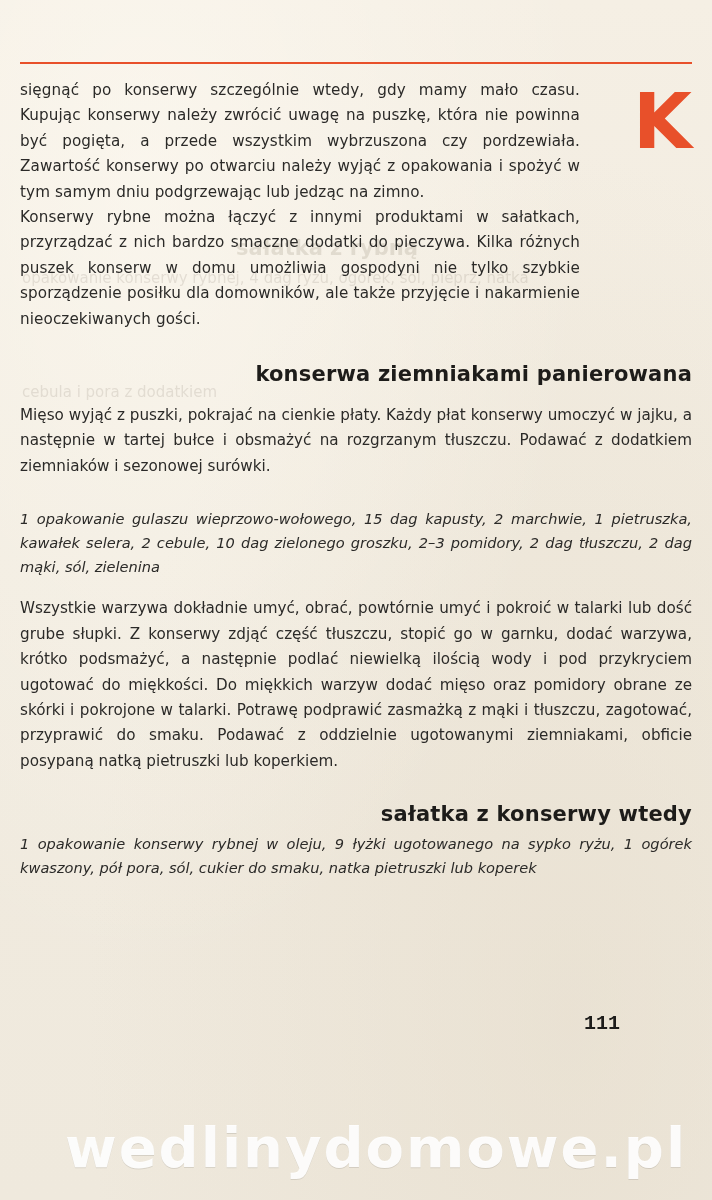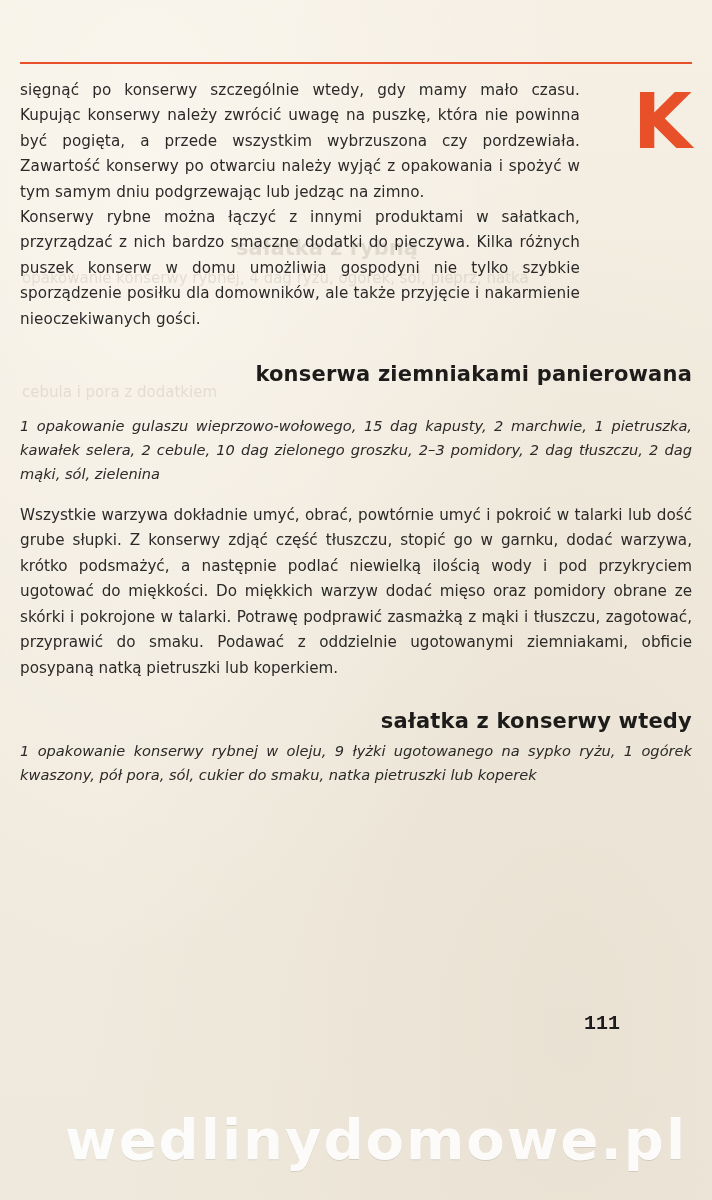--- a/index.html
+++ b/index.html
@@ -125,21 +125,21 @@
     color: rgba(130,115,96,0.18);
     font-weight: bold;
     font-size: 21px;
     pointer-events: none;
   }
   
   .watermark {
     position: absolute;
     left: 0;
     right: 0;
-    bottom: 28px;
+    bottom: 20px;
     text-align: center;
     font-family: "DejaVu Sans", sans-serif;
     font-weight: bold;
     font-size: 56px;
     letter-spacing: 2px;
     color: rgba(255,255,255,0.92);
     text-shadow: 0 1px 0 rgba(0,0,0,0.10);
     pointer-events: none;
     margin-left: 40px;
   }
@@ -160,20 +160,21 @@
 
   <div class="content">
 
     <div class="body-col w-intro">
       <p class="intro">sięgnąć po konserwy szczególnie wtedy, gdy mamy mało czasu. Kupując konserwy należy zwrócić uwagę na puszkę, która nie powinna być pogięta, a przede wszystkim wybrzuszona czy pordzewiała. Zawartość konserwy po otwarciu należy wyjąć z opakowania i spożyć w tym samym dniu podgrzewając lub jedząc na zimno.</p>
       <p class="intro">Konserwy rybne można łączyć z innymi produktami w sałatkach, przyrządzać z nich bardzo smaczne dodatki do pieczywa. Kilka różnych puszek konserw w domu umożliwia gospodyni nie tylko szybkie sporządzenie posiłku dla domowników, ale także przyjęcie i nakarmienie nieoczekiwanych gości.</p>
     </div>
 
     <div class="recipe" style="margin-top:30px;">
       <div class="recipe-title w-full">konserwa ziemniakami panierowana</div>
+      <div class="recipe-steps w-full">Mięso wyjąć z puszki, pokrajać na cienkie płaty. Każdy płat konserwy umoczyć w jajku, a następnie w tartej bułce i obsmażyć na rozgrzanym tłuszczu. Podawać z dodatkiem ziemniaków i sezonowej surówki.</div>
     </div>
 
     <div class="recipe" style="margin-top:28px;">
       <div class="recipe-ingredients w-full">1 opakowanie gulaszu wieprzowo-wołowego, 15 dag kapusty, 2 marchwie, 1 pietruszka, kawałek selera, 2 cebule, 10 dag zielonego groszku, 2–3 pomidory, 2 dag tłuszczu, 2 dag mąki, sól, zielenina</div>
       <div class="recipe-steps w-full">Wszystkie warzywa dokładnie umyć, obrać, powtórnie umyć i pokroić w talarki lub dość grube słupki. Z konserwy zdjąć część tłuszczu,  stopić go w garnku, dodać warzywa, krótko podsmażyć, a następnie podlać niewielką ilością wody i pod przykryciem ugotować do miękkości. Do miękkich warzyw dodać mięso oraz pomidory obrane ze skórki i pokrojone w talarki. Potrawę podprawić zasmażką z mąki i tłuszczu, zagotować, przyprawić do smaku. Podawać z oddzielnie ugotowanymi ziemniakami, obficie posypaną natką pietruszki lub koperkiem.</div>
     </div>
 
     <div class="recipe" style="margin-top:28px;">
       <div class="recipe-title w-full">sałatka z konserwy wtedy</div>
       <div class="recipe-ingredients w-full">1 opakowanie konserwy rybnej w oleju, 9 łyżki ugotowanego na sypko ryżu, 1 ogórek kwaszony, pół pora, sól, cukier do smaku, natka pietruszki lub koperek</div>

